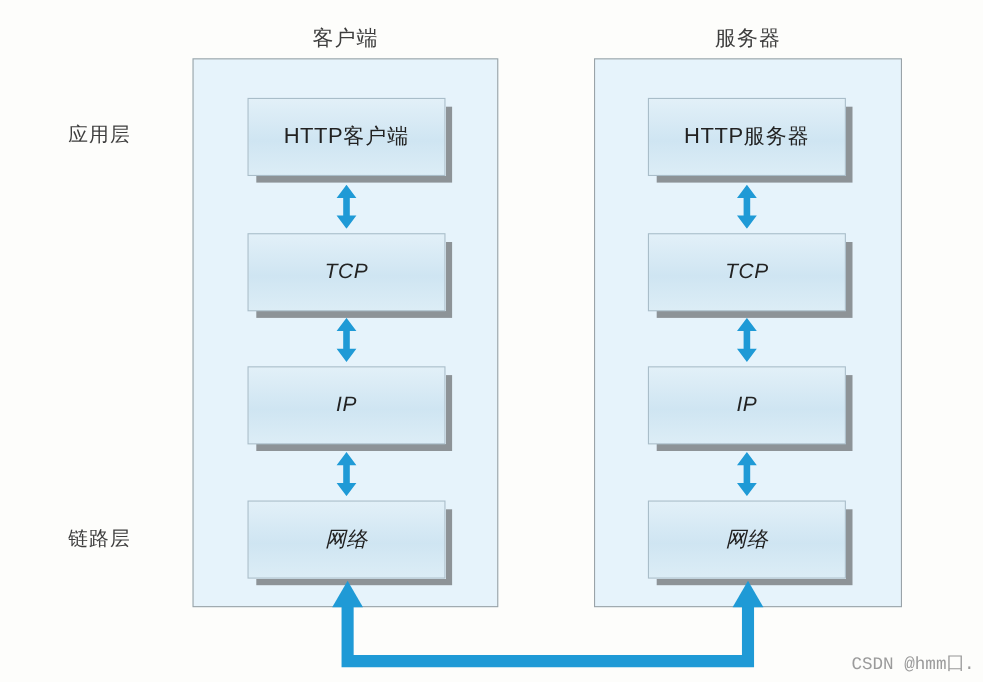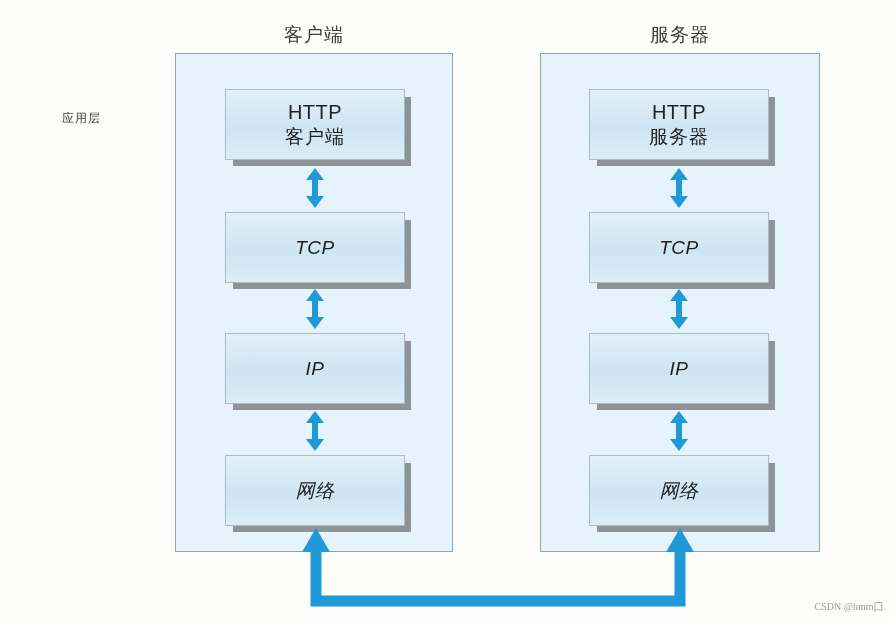--- a/index.html
+++ b/index.html
@@ -17,77 +17,78 @@
     font-size:19px;color:#3d3d3d;
     text-align:center;white-space:nowrap;
     letter-spacing:1px;
   }
   #title-client{left:175px;top:22px;width:278px;}
   #title-server{left:540px;top:22px;width:280px;}
 
   
   .layer-label{
     position:absolute;left:62px;width:110px;
-    font-size:12px;color:#3d3d3d;
+    font-size:18px;color:#3d3d3d;
     text-align:left;white-space:nowrap;letter-spacing:1px;
   }
 
   
   .host-panel{
     position:absolute;top:53px;height:499px;
     background:#e6f3fb;
     border:1px solid #9aa3a8;
     box-sizing:border-box;
   }
   #panel-client{left:175px;width:278px;}
   #panel-server{left:540px;width:280px;}
 
   
   .proto-box{
     position:absolute;
     box-sizing:border-box;
     border:1px solid #a9bdc9;
     background:linear-gradient(180deg,#e2f0f8 0%,#cfe5f2 55%,#dcedf6 100%);
     box-shadow:7px 7px 0 -1px #8d9397;
-    display:flex;flex-direction:column;
+    display:flex;flex-direction:row;
     align-items:center;justify-content:center;
     color:#222;
     line-height:1.25;
   }
   .proto-box .l1{font-size:20px;letter-spacing:0.5px;}
   .proto-box .l2{font-size:19px;letter-spacing:1px;}
   .proto-box.single .l1{font-size:19px;font-style:italic;}
 
   
   .dbl-arrow{position:absolute;width:22px;}
   .dbl-arrow svg{display:block;}
 
   
   #bottom-link{position:absolute;left:0;top:0;width:894px;height:620px;pointer-events:none;}
 
   
   #watermark{
     position:absolute;right:8px;bottom:6px;
-    font-size:10px;color:#9b9b9b;
-    font-family:Liberation Serif, serif;
+    font-size:16px;color:#9b9b9b;
+    font-family:Liberation Mono, monospace;
     white-space:nowrap;
   }
 </style>
 </head>
 <body>
 
 <div id="stage">
 
   <div class="col-title" id="title-client">客户端</div>
   <div class="col-title" id="title-server">服务器</div>
 
   <div class="host-panel" id="panel-client"></div>
   <div class="host-panel" id="panel-server"></div>
 
   <div class="layer-label" style="top:110px">应用层</div>
+  <div class="layer-label" style="top:477px">链路层</div>
 
   <div class="proto-box" style="left:225px;top:89px;width:180px;height:71px;">
     <span class="l1">HTTP</span>
     <span class="l2">客户端</span>
   </div>
 
   <div class="proto-box single" style="left:225px;top:212px;width:180px;height:71px;">
     <span class="l1">TCP</span>
   </div>
 

